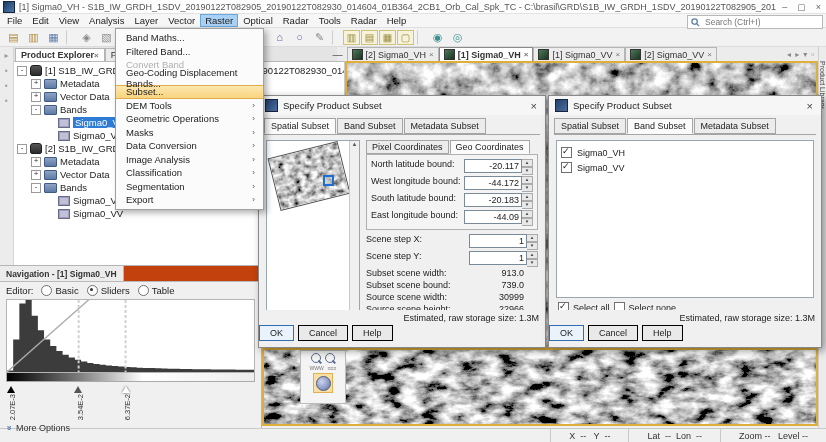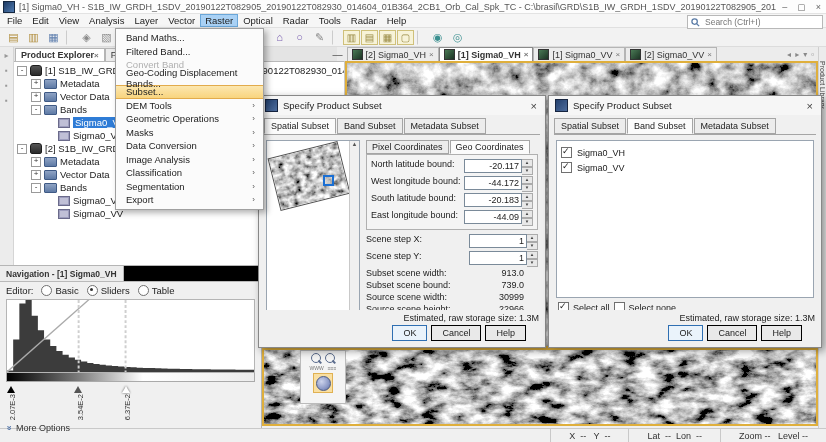--- a/index.html
+++ b/index.html
@@ -58,21 +58,21 @@
   
   #navwidget{left:300px;top:350px;width:46px;height:54px;background:#f4f4f4;border:1px solid #bbb;z-index:6;box-sizing:border-box;padding:2px;}
   .nwrow{display:flex;gap:4px;align-items:center;justify-content:center;margin-bottom:2px;}
   .mag{width:8px;height:8px;border:1.5px solid #5a6b8c;border-radius:50%;position:relative;}
   .mag::after{content:"";position:absolute;width:4px;height:1.5px;background:#5a6b8c;transform:rotate(45deg);left:6px;top:7px;}
   .wwwtxt{font-size:5px;color:#777;letter-spacing:0;}
   .globewrap{width:18px;height:18px;background:#f8dFA0;background:#f9dfa2;border:1px solid #e0b152;display:flex;align-items:center;justify-content:center;margin:0 auto;}
   .globe{width:13px;height:13px;border-radius:50%;background:radial-gradient(circle at 35% 35%,#cdd4ec,#8d9ac7 60%,#5c6a9e);border:1px solid #4a5a85;}
   
   #colourpanel{left:0;top:265px;width:262px;height:163px;background:#f0f0f0;border-top:1px solid #b5b5b5;border-right:1px solid #b5b5b5;box-sizing:border-box;z-index:7;}
-  .ctabrow{display:flex;height:15px;background:#000000;border-bottom:1px solid #b9b9b9;overflow:hidden;}
+  .ctabrow{display:flex;height:15px;background:#c2410c;border-bottom:1px solid #b9b9b9;overflow:hidden;}
   .ctab{font-size:8.5px;font-weight:bold;color:#333;padding:2px 6px;border-right:1px solid #b5b5b5;background:#ececec;white-space:nowrap;display:flex;gap:4px;align-items:center;}
   .ctab.active{background:#fff;}
   .editor-row{display:flex;align-items:center;gap:8px;padding:3px 6px;font-size:9.5px;}
   .rd{width:9px;height:9px;border:1px solid #707070;border-radius:50%;background:#fff;display:inline-block;position:relative;flex:none;}
   .rd.selected::after{content:"";position:absolute;left:2px;top:2px;width:3px;height:3px;border-radius:50%;background:#333;}
   .ropt{display:flex;align-items:center;gap:3px;}
   #histobox{margin:0 6px;background:#fff;border:1px solid #b5b5b5;height:72px;position:relative;}
   #histosvg{width:100%;height:100%;display:block;}
   #gradbar{margin:0 6px;height:8px;background:linear-gradient(to right,#000 0%,#777 28%,#fff 55%,#ededed 100%);border:1px solid #aaa;border-top:none;}
   #slidertrack{margin:0 6px;height:9px;position:relative;}
@@ -120,21 +120,21 @@
   .sp span{flex:1;font-size:4.5px;line-height:6px;text-align:center;background:#e8e8e8;border:1px solid #ababab;border-left:none;color:#444;}
   .steps{margin-top:4px;}
   .irow{display:flex;font-size:9px;margin-top:2px;}
   .irow .ival{margin-left:auto;padding-right:14px;padding-left:32px;}
   .btn{font-size:9px;padding:2px 10px;background:#e9e9e9;border:1px solid #000000;color:#222;white-space:nowrap;}
   .btn.focused{border:1px solid #2f6fb2;background:#eaf3fb;}
   .cbrow{display:flex;align-items:center;gap:4px;font-size:9px;white-space:nowrap;}
   .cb{width:9px;height:9px;border:1px solid #707070;background:#fff;display:inline-block;position:relative;flex:none;}
   .cb.checked::after{content:"\2713";position:absolute;left:0px;top:-2.5px;font-size:9px;color:#222;}
   .estline{text-align:right;font-size:9px;color:#222;padding:3px 6px 2px 0;flex:none;}
-  .btnrow{display:flex;justify-content:flex-end;gap:4px;padding:0 19px 6px 0;flex:none;}
+  .btnrow{display:flex;gap:4px;padding:0 2px 6px 0;flex:none;}
   
   .d2body{padding:5px 2px 0 2px;}
   #bandlist{background:#fff;border:1px solid #9aa5b1;height:158px;padding:4px 4px;box-sizing:border-box;}
   .bandrow{display:flex;align-items:center;gap:5px;font-size:9px;height:15px;}
   .selrow{display:flex;gap:4px;padding:4px 2px;}
   
   #rightrail{left:818px;top:47px;width:8px;height:381px;background:#ececec;border-left:1px solid #cfcfcf;box-sizing:border-box;}
   #rightrail .rlbl{writing-mode:vertical-rl;font-size:7px;color:#444;margin-top:14px;margin-left:0px;white-space:nowrap;}
   .rlicon{width:6px;height:6px;background:linear-gradient(135deg,#4a7a55,#24426b);margin:3px auto 0 auto;}
   

